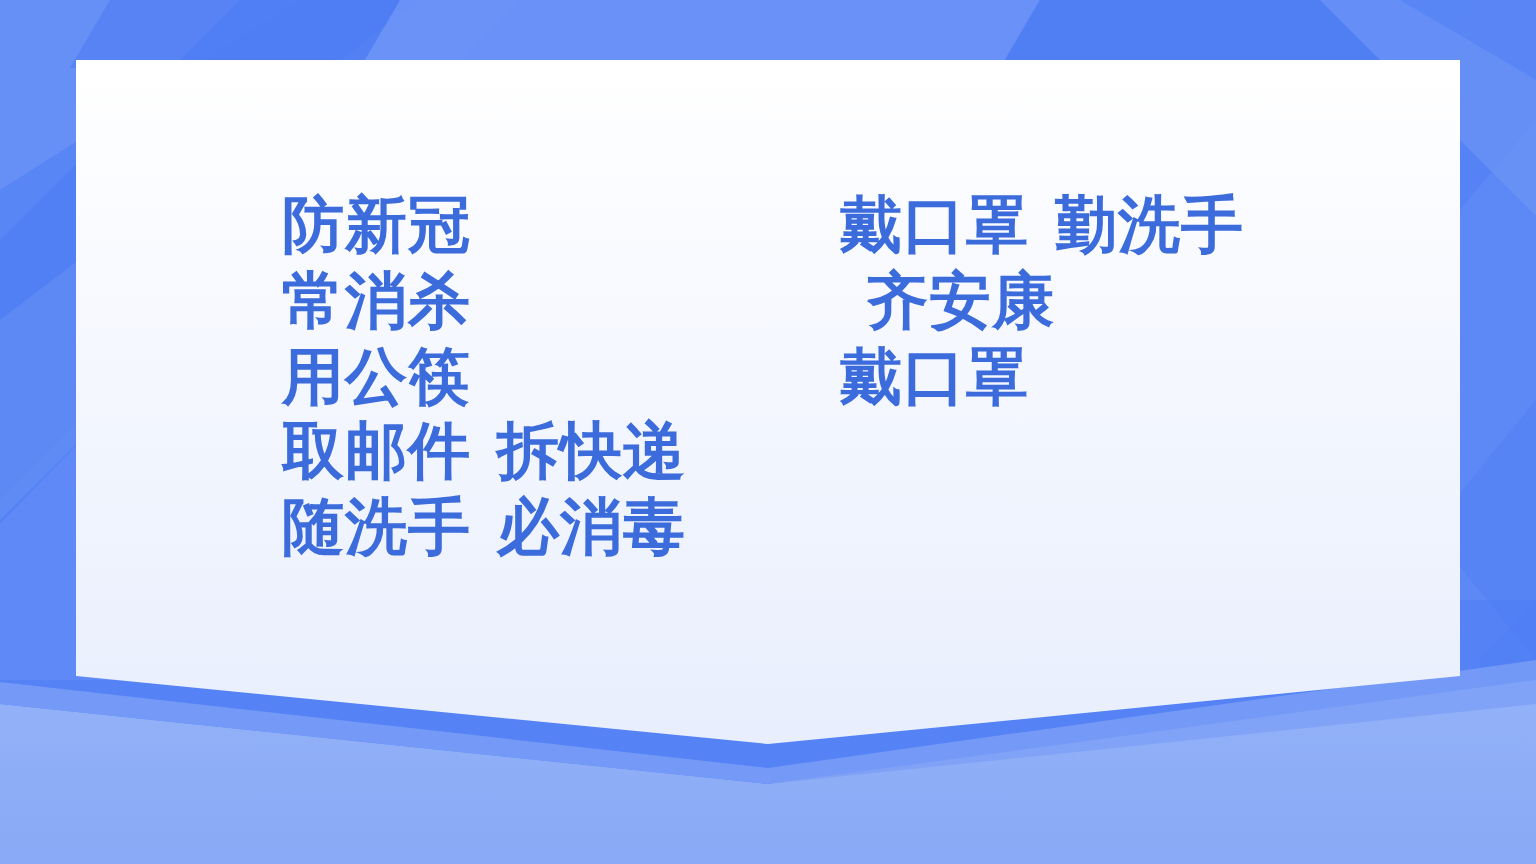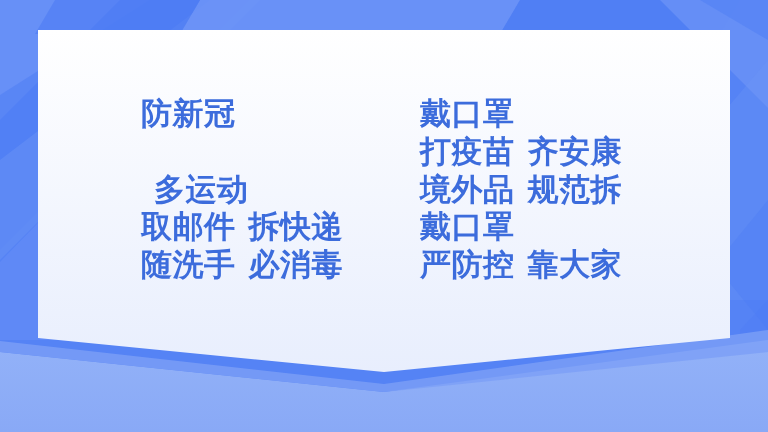--- a/index.html
+++ b/index.html
@@ -94,58 +94,49 @@
   </svg>
 
   <div class="slogans">
 
     <div class="col col-left">
       <div class="slogan-row">
         <span class="phrase">防新冠</span>
         <span class="phrase-gap"></span>
       </div>
       <div class="slogan-row">
+        <span class="phrase">常消杀</span>
         <span class="phrase-gap"></span>
       </div>
       <div class="slogan-row">
+        <span class="phrase">用公筷</span>
         <span class="phrase-gap"></span>
-        <span class="phrase">多运动</span>
       </div>
       <div class="slogan-row">
         <span class="phrase">取邮件</span>
         <span class="phrase-gap"></span>
         <span class="phrase">拆快递</span>
       </div>
       <div class="slogan-row">
         <span class="phrase">随洗手</span>
         <span class="phrase-gap"></span>
         <span class="phrase">必消毒</span>
       </div>
     </div>
 
     <div class="col col-right">
       <div class="slogan-row">
         <span class="phrase">戴口罩</span>
         <span class="phrase-gap"></span>
+        <span class="phrase">勤洗手</span>
       </div>
       <div class="slogan-row">
-        <span class="phrase">打疫苗</span>
         <span class="phrase-gap"></span>
         <span class="phrase">齐安康</span>
       </div>
       <div class="slogan-row">
-        <span class="phrase">境外品</span>
-        <span class="phrase-gap"></span>
-        <span class="phrase">规范拆</span>
-      </div>
-      <div class="slogan-row">
         <span class="phrase">戴口罩</span>
         <span class="phrase-gap"></span>
-      </div>
-      <div class="slogan-row">
-        <span class="phrase">严防控</span>
-        <span class="phrase-gap"></span>
-        <span class="phrase">靠大家</span>
       </div>
     </div>
 
   </div>
 </div>
 
 </body></html>

